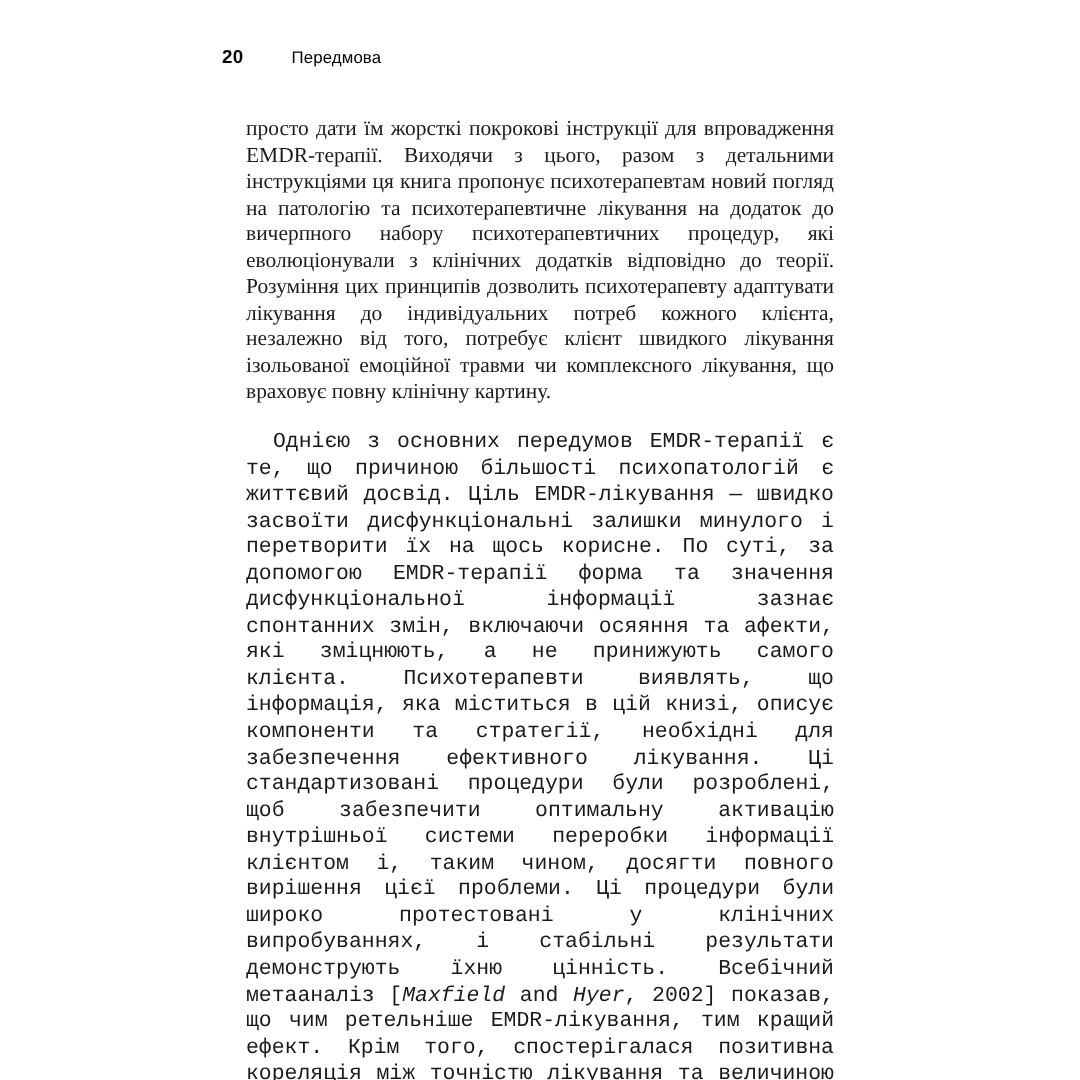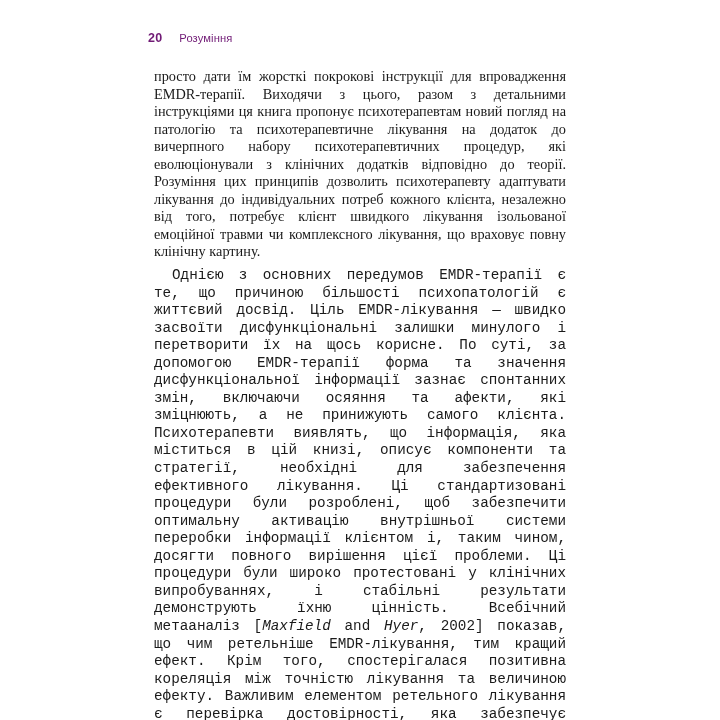--- a/index.html
+++ b/index.html
@@ -23,23 +23,23 @@
     box-sizing: border-box;
   }
 
   
   .running-head {
     position: absolute;
     left: 148px;
     top: 31px;
     display: flex;
     align-items: baseline;
-    gap: 17px;
+    gap: 32px;
     font-family: "Liberation Sans", "DejaVu Sans", sans-serif;
-    color: #701a75;
+    color: #000000;
   }
   .folio {
     font-size: 12.5px;
     font-weight: 700;
     letter-spacing: 0.2px;
   }
   .head-title {
     font-size: 11.2px;
     font-weight: 400;
     letter-spacing: 0.1px;
@@ -47,21 +47,21 @@
 
   
   .text-block {
     position: absolute;
     left: 148px;
     top: 62px;
     width: 424px;
   }
 
   .para {
-    margin: 6px;
+    margin: 16px;
     font-size: 14.3px;
     line-height: 17.55px;
     text-align: justify;
     text-align-last: left;
     text-justify: inter-word;
     word-spacing: 0.1px;
     hyphens: manual;
     -webkit-hyphens: manual;
   }
   .para + .para {
@@ -79,21 +79,21 @@
     font-style: italic;
   }
 </style>
 </head>
 <body>
 
 <div class="page">
 
   <div class="running-head">
     <span class="folio">20</span>
-    <span class="head-title">Розуміння</span>
+    <span class="head-title">Передмова</span>
   </div>
 
   <div class="text-block">
     <p class="para">просто дати їм жорсткі покрокові інструкції для впровадження EMDR-терапії. Виходячи з цього, разом з детальними інструкціями ця книга пропонує психотерапевтам новий погляд на патологію та психотерапевтичне лікування на додаток до вичерпного набору психотерапевтичних процедур, які еволюціонували з клінічних додатків відповідно до теорії. Розуміння цих принципів дозволить психотерапевту адаптувати лікування до індивідуальних потреб кожного клієнта, незалежно від того, потребує клієнт швидкого лікування ізольованої емоційної травми чи комплексного лікування, що враховує повну клінічну картину.</p>
     <p class="para indent last"><span>Однією з основних передумов EMDR-терапії є те, що причиною більшості психопатологій є життєвий досвід. Ціль EMDR-лікування — швидко засвоїти дисфункціональні залишки минулого і перетворити їх на щось корисне. По суті, за допомогою EMDR-терапії форма та значення дисфункціональної інформації зазнає спонтанних змін, включаючи осяяння та афекти, які зміцнюють, а не принижують самого клієнта. Психотерапевти виявлять, що інформація, яка міститься в цій книзі, описує компоненти та стратегії, необхідні для забезпечення ефективного лікування. Ці стандартизовані процедури були розроблені, щоб забезпечити оптимальну активацію внутрішньої системи переробки інформації клієнтом і, таким чином, досягти повного вирішення цієї проблеми. Ці процедури були широко протестовані у клінічних випробуваннях, і стабільні результати демонструють їхню цінність. Всебічний метааналіз [</span><span class="cite-name">Maxfield</span><span> and </span><span class="cite-name">Hyer</span><span>, 2002] показав, що чим ретельніше EMDR-лікування, тим кращий ефект. Крім того, спостерігалася позитивна кореляція між точністю лікування та величиною ефекту. Важливим елементом ретельного лікування є перевірка достовірності, яка забезпечує підтвердження того, що стандартизовані процедури застосовувалися належним чином. З цією метою у додаток B включений контрольний список, що дозволяє перевірити правильність розуміння EMDR-терапії. Розуміння принципів, на яких засновані психотерапевтичні процедури, сприяє їхньому правильному та гнучкому застосуванню.</span></p>
   </div>
 
 </div>
 
 </body></html>

